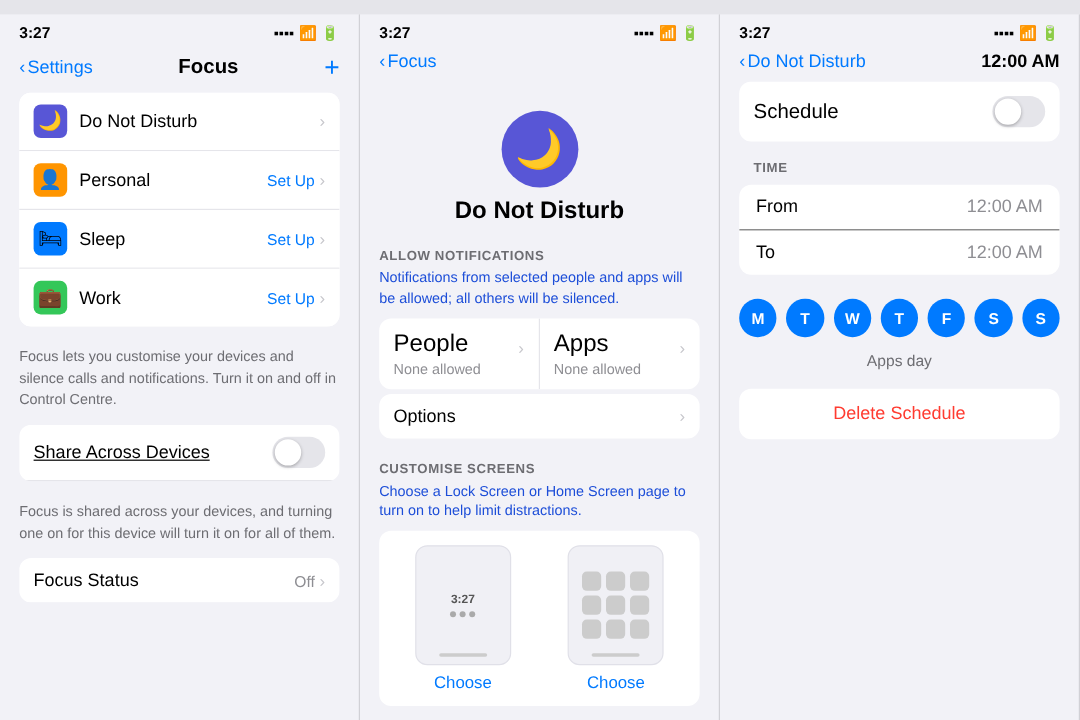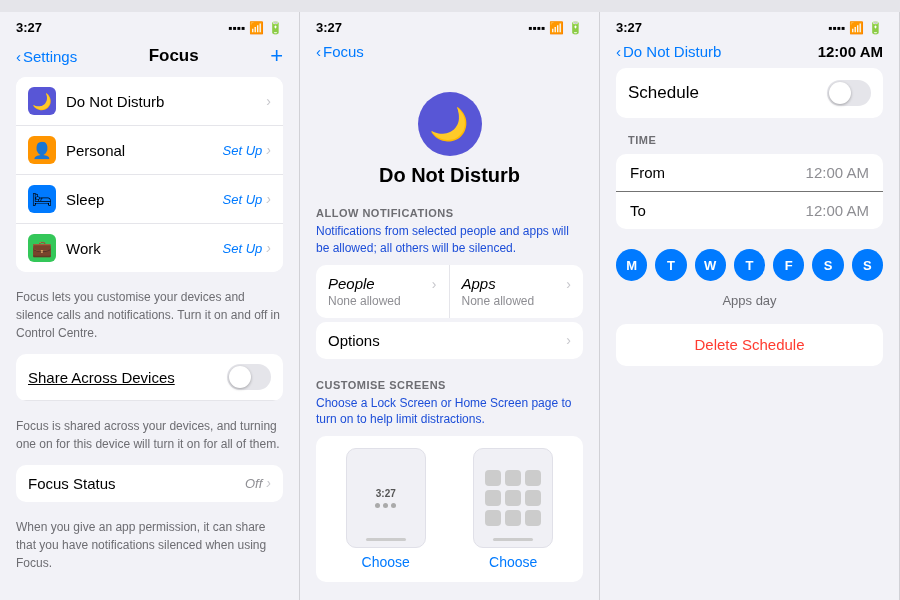--- a/index.html
+++ b/index.html
@@ -90,21 +90,20 @@
       flex: 1;
       font-size: 15px;
       color: #000;
     }
     .item-right {
       display: flex;
       align-items: center;
       gap: 4px;
       color: #8e8e93;
       font-size: 13px;
-      font-style: italic;
     }
     .chevron {
       color: #c7c7cc;
       font-size: 14px;
     }
     .setup-text {
       color: #007aff;
       font-size: 13px;
     }
     .description-text {
@@ -141,21 +140,21 @@
       background: #fff;
       position: absolute;
       top: 2px;
       left: 2px;
       box-shadow: 0 1px 3px rgba(0,0,0,0.3);
       transition: left 0.2s;
     }
     .focus-status-row {
       display: flex;
       justify-content: space-between;
-      align-items: flex-start;
+      align-items: flex-end;
       padding: 10px 12px;
       background: #fff;
     }
     .bottom-bar {
       position: absolute;
       bottom: 8px;
       left: 50%;
       transform: translateX(-50%);
       width: 100px;
       height: 4px;
@@ -210,24 +209,23 @@
       overflow: hidden;
     }
     .col-item {
       display: flex;
       flex-direction: column;
       padding: 10px 12px;
       border-right: 1px solid #e5e5ea;
     }
     .col-item:last-child { border-right: none; }
     .col-item-label {
-      font-size: 15px;
+      font-size: 20px;
       color: #000;
       font-weight: 500;
-      font-style: italic;
     }
     .col-item-sub {
       font-size: 12px;
       color: #8e8e93;
       margin-top: 2px;
     }
     .col-item-arrow {
       align-self: flex-end;
       color: #c7c7cc;
       font-size: 14px;
@@ -479,21 +477,20 @@
 
     <div class="section-list">
       <div class="focus-status-row">
         <span class="section-header-label">Focus Status</span>
         <div class="item-right">
           <span>Off</span>
           <span class="chevron">›</span>
         </div>
       </div>
     </div>
-    <p class="description-text">When you give an app permission, it can share that you have notifications silenced when using Focus.</p>
   </div>
   <div class="bottom-bar"></div>
 </div>
 
 <div class="panel">
   <div class="status-bar">
     <span>3:27</span>
     <div class="status-icons">
       <span>▪▪▪▪</span>
       <span>📶</span>

